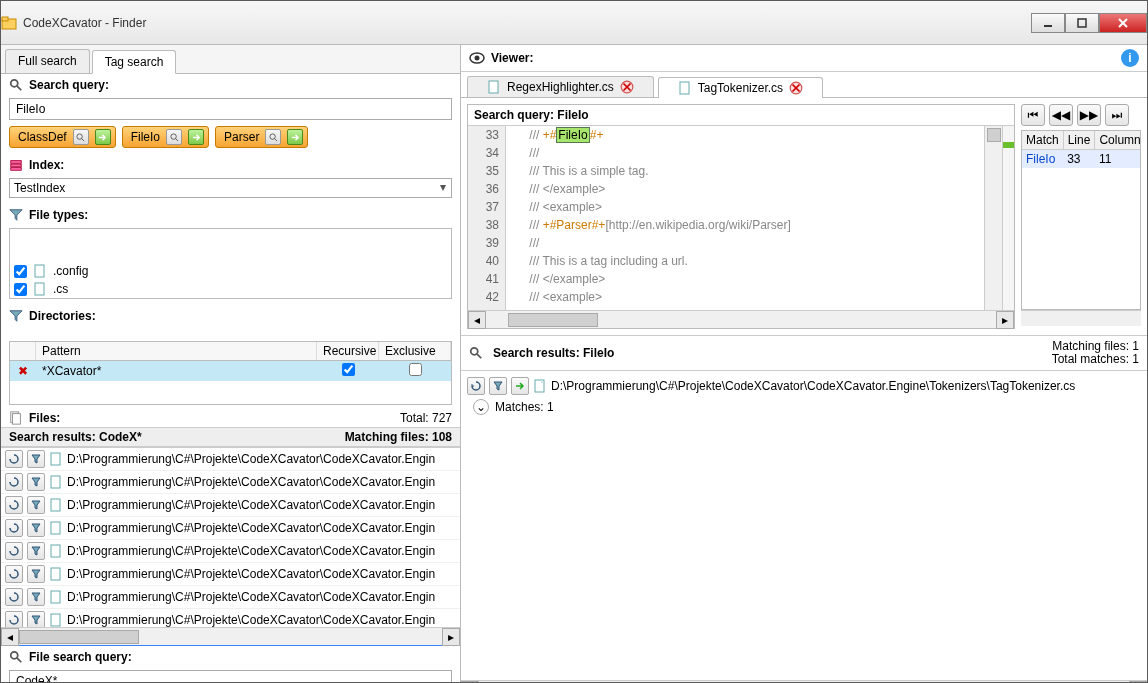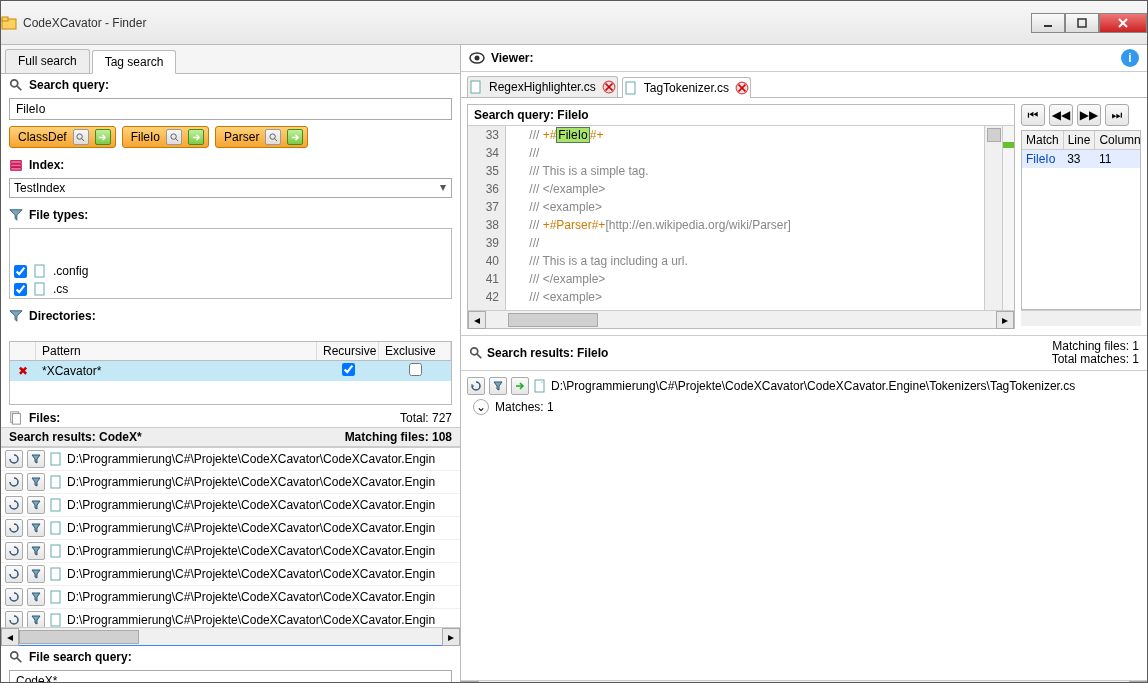--- a/index.html
+++ b/index.html
@@ -78,21 +78,21 @@
 .hscroll { height: 18px; background: #f0f0f0; border-top: 1px solid #ccc; position: relative; }
 .hscroll .thumb { position: absolute; left: 18px; top: 2px; width: 120px; height: 14px; background: #d0d0d0; border: 1px solid #aaa; }
 .hscroll .arr { position: absolute; top: 0; width: 18px; height: 18px; background: #e8e8e8; border: 1px solid #aaa; display: flex; align-items: center; justify-content: center; }
 .hscroll .arr.l { left: 0; }
 .hscroll .arr.r { right: 0; }
 
 
 .viewer-hdr { display: flex; align-items: center; padding: 4px 8px; gap: 6px; font-weight: bold; border-bottom: 1px solid #ccc; }
 .viewer-hdr .info { margin-left: auto; width: 18px; height: 18px; border-radius: 50%; background: #3399ee; color: #fff; text-align: center; font-weight: bold; line-height: 18px; }
 .vtabs { display: flex; padding: 4px 6px 0 6px; gap: 4px; border-bottom: 1px solid #bbb; }
-.vtab { display: flex; align-items: center; gap: 6px; padding: 3px 1px; border: 1px solid #bbb; border-bottom: none; border-radius: 3px 3px 0 0; background: #eee; cursor: pointer; }
+.vtab { display: flex; align-items: center; gap: 6px; padding: 3px 19px; border: 1px solid #bbb; border-bottom: none; border-radius: 3px 3px 0 0; background: #eee; cursor: pointer; }
 .vtab.active { background: #fff; position: relative; top: 1px; }
 .vtab .close { width: 14px; height: 14px; color: #c00; }
 
 .viewer-body { display: flex; padding: 6px; gap: 6px; }
 .code-panel { flex: 1; border: 1px solid #bbb; }
 .code-hdr { padding: 3px 6px; font-weight: bold; border-bottom: 1px solid #ccc; }
 .code-area { display: flex; height: 184px; position: relative; background: #fff; }
 .gutter { width: 38px; background: #eee; border-right: 1px solid #ccc; text-align: right; padding-right: 6px; color: #666; font-family: Consolas, monospace; }
 .gutter div { height: 18px; line-height: 18px; }
 .code-lines { flex: 1; overflow: auto; font-family: Consolas, monospace; white-space: pre; color: #888; position: relative; }
@@ -114,21 +114,21 @@
 .nav-btn { width: 24px; height: 22px; border: 1px solid #aaa; border-radius: 3px; background: linear-gradient(#fafafa,#e5e5e5); display: flex; align-items: center; justify-content: center; cursor: pointer; }
 .match-table { border: 1px solid #bbb; height: 180px; overflow: auto; }
 .match-table table { width: 100%; border-collapse: collapse; }
 .match-table th { background: #f0f0f0; border-bottom: 1px solid #ccc; border-right: 1px solid #ccc; padding: 2px 4px; text-align: left; font-weight: normal; }
 .match-table td { padding: 2px 4px; }
 .match-table tr.sel { background: #e3edff; }
 .match-table tr.sel td:first-child { color: #0645cc; }
 .nav-hscroll { height: 16px; border-top: 1px solid #ccc; background: #f0f0f0; position: relative; }
 
 
-.sr-panel-hdr { display: flex; align-items: center; padding: 4px 8px; gap: 4px; border-top: 1px solid #ccc; border-bottom: 1px solid #ccc; }
+.sr-panel-hdr { display: flex; align-items: center; padding: 4px 8px; gap: 10px; border-top: 1px solid #ccc; border-bottom: 1px solid #ccc; }
 .sr-panel-hdr .title { font-weight: bold; }
 .sr-panel-hdr .stats { margin-left: auto; text-align: right; font-size: 11px; line-height: 13px; }
 .sr-body { padding: 4px 6px; flex: 1; overflow: auto; }
 .sr-file { display: flex; align-items: center; gap: 4px; padding: 2px 0; }
 .sr-matches { display: flex; align-items: center; gap: 6px; padding: 2px 0 2px 6px; }
 .expand-btn { width: 16px; height: 16px; border: 1px solid #aaa; border-radius: 50%; display: inline-flex; align-items: center; justify-content: center; }
 </style>
 </head>
 <body>
 

